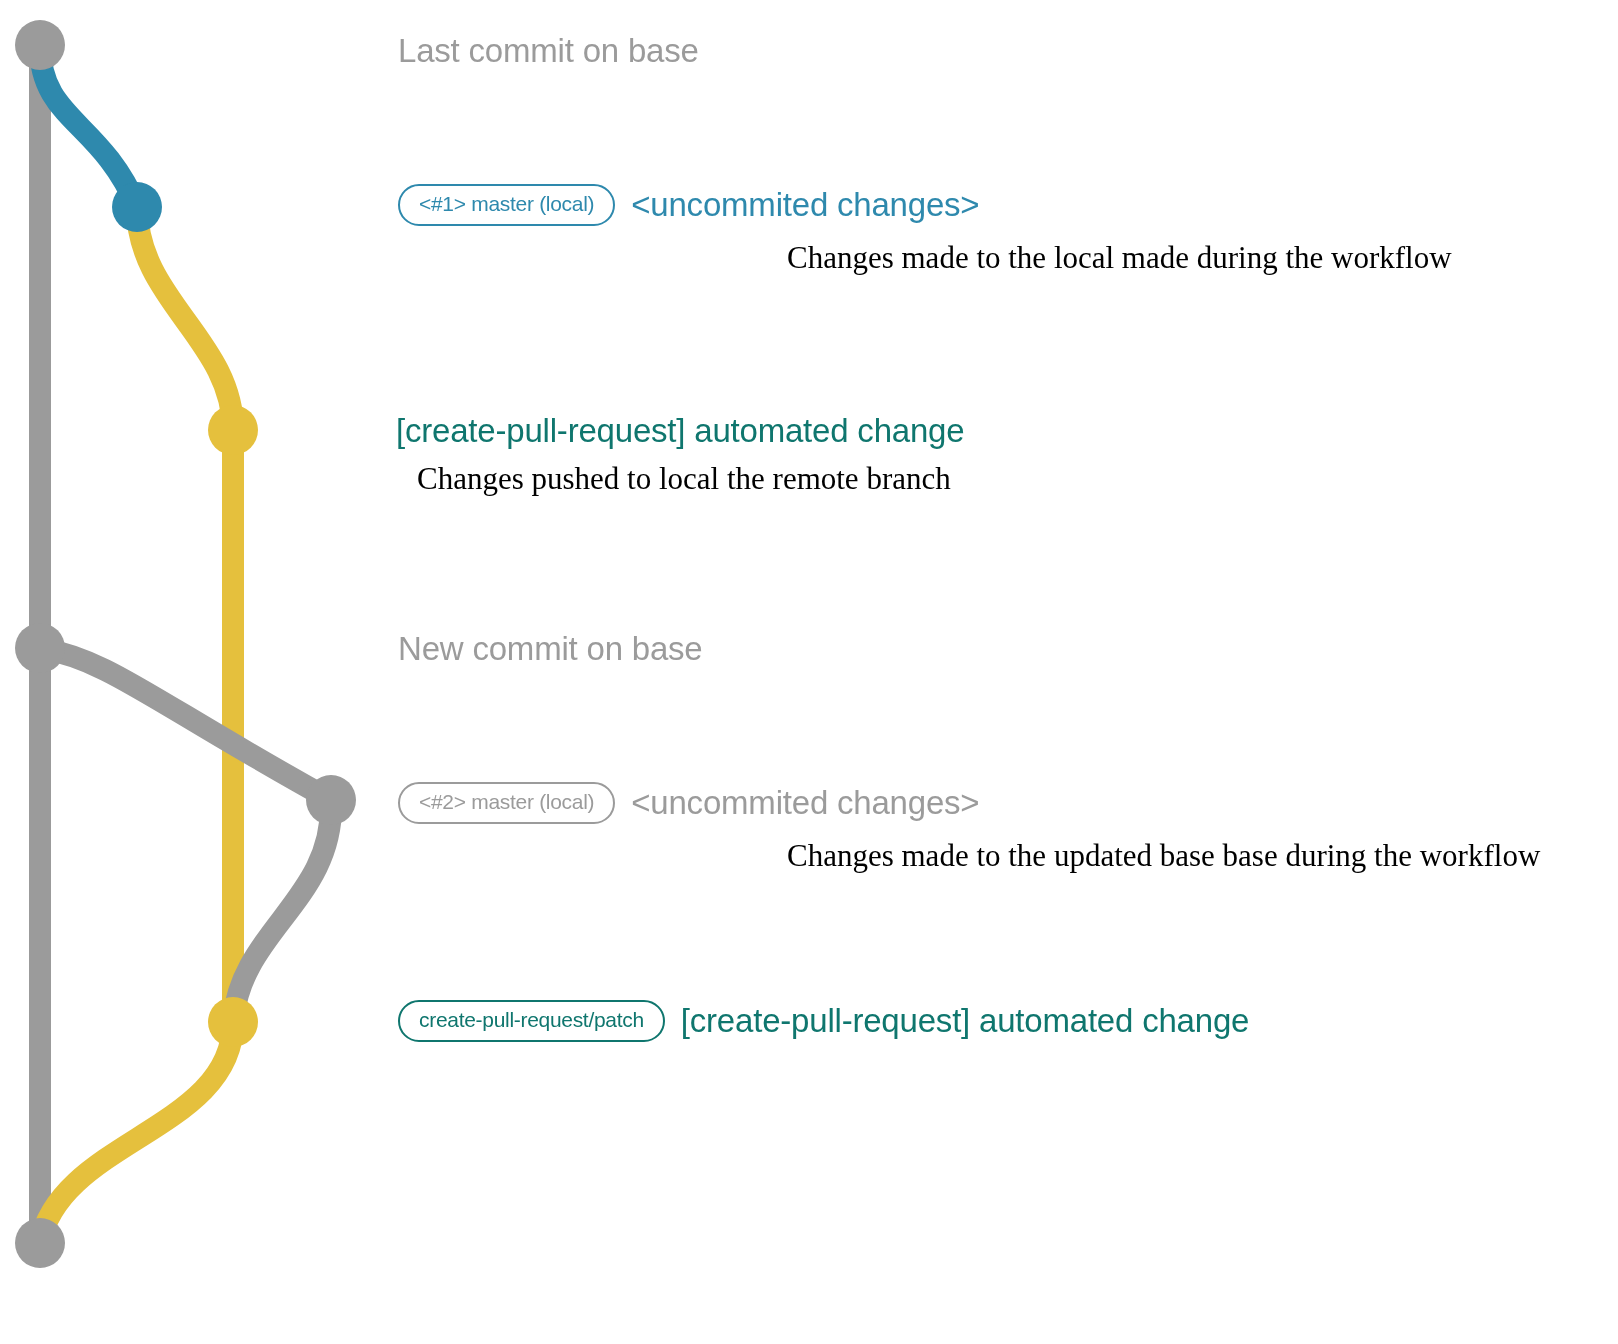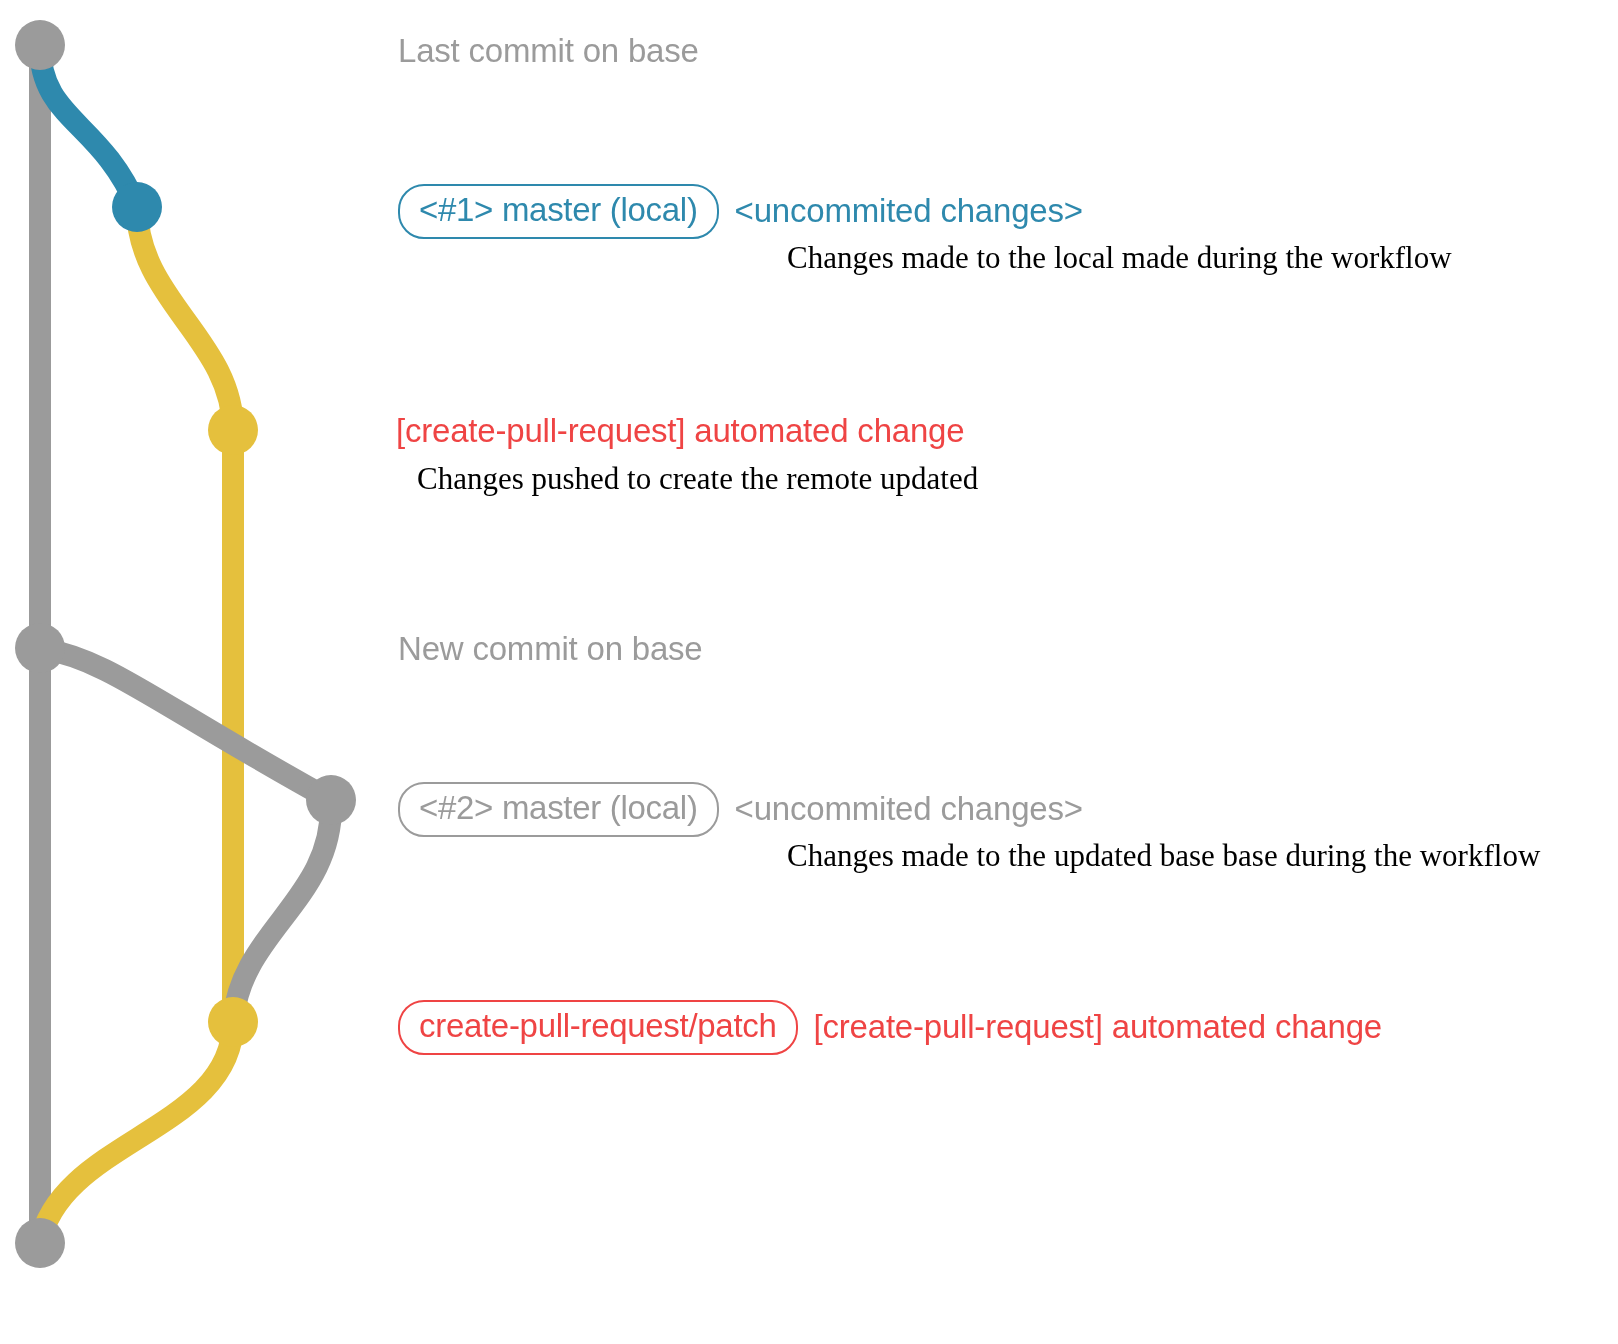--- a/index.html
+++ b/index.html
@@ -32,21 +32,21 @@
     position: absolute;
     display: flex;
     align-items: center;
     white-space: nowrap;
   }
   .badge {
     display: inline-block;
     border: 2.5px solid currentColor;
     border-radius: 26px;
     padding: 7px 19px 9px 19px;
-    font-size: 33px;
+    font-size: 21px;
     line-height: 1.05;
     font-family: "Liberation Sans", sans-serif;
     letter-spacing: -0.3px;
     background: #ffffff;
   }
   .msg {
     font-size: 33px;
     font-family: "Liberation Sans", sans-serif;
     letter-spacing: -0.2px;
     margin-left: 16px;
@@ -55,21 +55,21 @@
     position: absolute;
     font-family: "Liberation Serif", serif;
     font-size: 31px;
     color: #000000;
     white-space: nowrap;
     letter-spacing: 0px;
   }
 
   .c-gray  { color: #9b9b9b; }
   .c-blue  { color: #2e89ad; }
-  .c-gold  { color: #ef4444; }
+  .c-gold  { color: #0f766e; }
 </style>
 </head>
 <body>
 
 <div id="canvas">
 
   <svg id="graph" viewBox="0 0 400 1344">
 
     <path d="M 40 45 L 40 648 L 40 1243" stroke="#9b9b9b" stroke-width="22" fill="none" stroke-linecap="round"></path>
 
@@ -100,21 +100,21 @@
 
   <div class="row" style="left:398px; top:184px;">
     <span class="badge c-blue">&lt;#1&gt; master (local)</span>
     <span class="msg c-blue">&lt;uncommited changes&gt;</span>
   </div>
   <div class="desc" style="left:787px; top:240px;">Changes made to the local made during the workflow</div>
 
   <div class="row" style="left:396px; top:412px;">
     <span class="msg c-gold" style="margin-left:0">[create-pull-request] automated change</span>
   </div>
-  <div class="desc" style="left:417px; top:461px;">Changes pushed to create the remote updated</div>
+  <div class="desc" style="left:417px; top:461px;">Changes pushed to local the remote branch</div>
 
   <div class="row" style="left:398px; top:630px;">
     <span class="msg c-gray" style="margin-left:0">New commit on base</span>
   </div>
 
   <div class="row" style="left:398px; top:782px;">
     <span class="badge c-gray">&lt;#2&gt; master (local)</span>
     <span class="msg c-gray">&lt;uncommited changes&gt;</span>
   </div>
   <div class="desc" style="left:787px; top:838px;">Changes made to the updated base base during the workflow</div>

